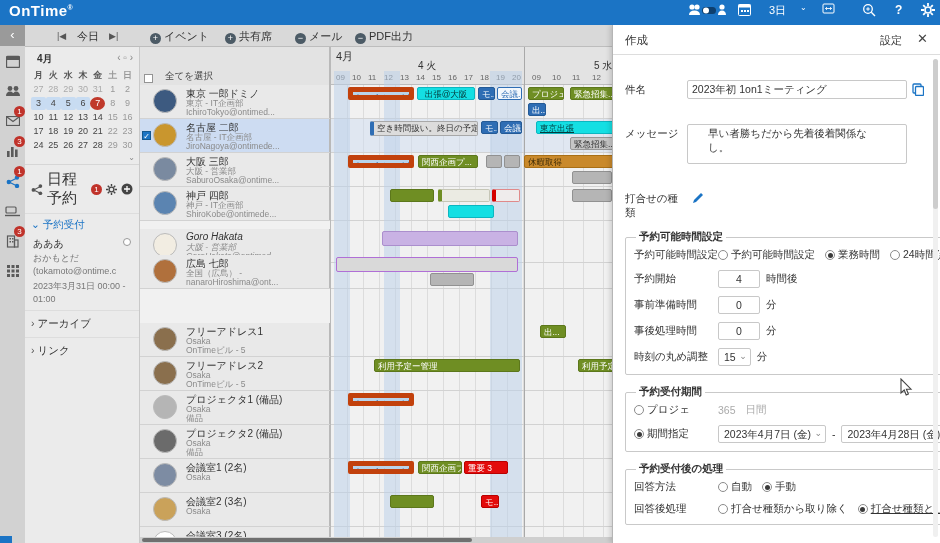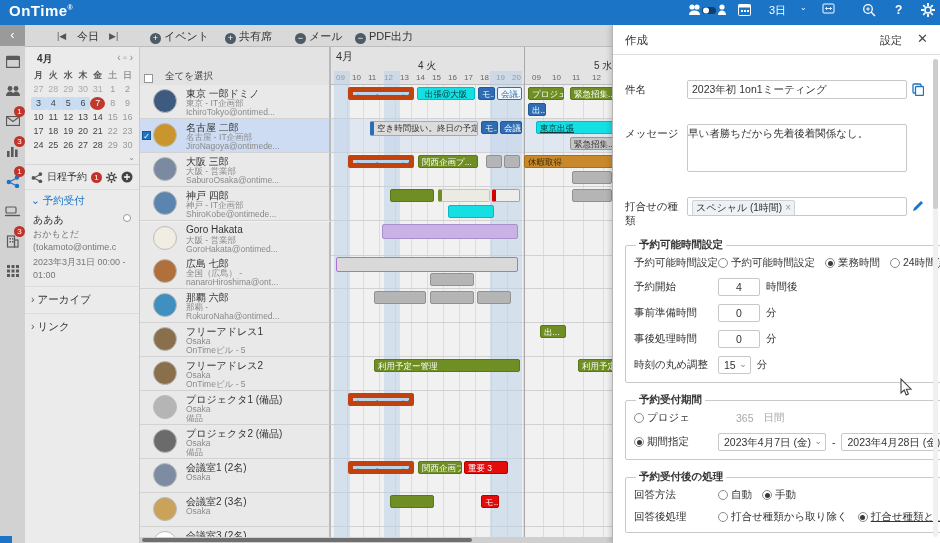--- a/index.html
+++ b/index.html
@@ -32,21 +32,21 @@
   #cal-grid{display:grid;grid-template-columns:repeat(7,1fr);row-gap:1px;text-align:center;font-size:9px}
   #cal-grid .wd{color:#555;font-weight:bold}
   #cal-grid .wd.wk{color:#999}
   .cday{height:13px;line-height:13px;cursor:pointer;border-radius:2px}
   .cday.muted{color:#aaa}
   .cday.wknd{color:#999}
   .cday.sel{background:#c8dcf2}
   .cday.today{background:#c0392b;color:#fff;border-radius:50%}
   #cal-exp{text-align:right;color:#888;font-size:8px;padding:1px 4px 2px 0;border-bottom:1px solid #d6d6d6}
   .sb-row{display:flex;align-items:center;gap:4px;padding:5px 6px;border-bottom:1px solid #ddd;cursor:pointer}
-  .sb-row .lbl{flex:1;font-size:10px;color:#333}
+  .sb-row .lbl{flex:1;font-size:15px;color:#333}
   .sb-sec{padding:4px 6px;color:#1b74c5;font-size:10.5px;cursor:pointer}
   .sb-item{padding:1px 8px;color:#333;font-size:10px;line-height:13px}
   .sb-sub{color:#777;font-size:9px}
   .sb-caret{color:#555}
   .sb-link{padding:6px 6px;border-top:1px solid #ddd;color:#333;font-size:10.5px;cursor:pointer}
   .radio-s{width:8px;height:8px;border:1px solid #999;border-radius:50%;background:#fff;display:inline-block}
 
   
   #sched{position:absolute;left:140px;top:47px;width:800px;height:496px;background:#f1f1f1;overflow:hidden}
   #shead{position:absolute;left:0;top:0;width:800px;height:38px;background:#e3e3e3;border-bottom:1px solid #bdbdbd}
@@ -94,21 +94,21 @@
 
   
   #panel{position:absolute;left:612px;top:25px;width:328px;height:518px;background:#fff;border-left:1px solid #b5b5b5;box-shadow:-2px 0 5px rgba(0,0,0,.15);z-index:30;font-size:10.5px;color:#333}
   #p-head{position:relative;height:30px;border-bottom:1px solid #ddd}
   #p-title{position:absolute;left:12px;top:8px;font-size:11.5px;color:#333}
   #p-settings{position:absolute;right:38px;top:8px;font-size:11px;color:#333;cursor:pointer}
   #p-close{position:absolute;right:12px;top:6px;font-size:13px;color:#444;cursor:pointer}
   .p-row{position:relative;margin:25px 12px 0 12px;display:flex;align-items:flex-start}
   .p-lab{width:62px;padding-top:3px;color:#333;flex:none}
   .p-inp{flex:1;height:19px;border:1px solid #c8c8c8;border-radius:2px;padding:2px 4px;font-size:10.5px;color:#333;background:#fff;white-space:nowrap;overflow:hidden}
-  .p-ta{flex:1;height:48px;border:1px solid #c8c8c8;border-radius:2px;padding:2px 0;background:#fff}
+  .p-ta{flex:1;height:40px;border:1px solid #c8c8c8;border-radius:2px;padding:2px 20px;background:#fff}
   .p-ico{width:16px;flex:none;margin-left:5px;padding-top:3px;color:#1b74c5;cursor:pointer;font-size:11px}
   .tag{display:inline-block;background:#eef1f5;border:1px solid #ccd2d8;border-radius:2px;padding:0 3px;font-size:10px;color:#333}
   .tag .x{color:#999;margin-left:3px}
   fieldset{border:1px solid #c9c9c9;border-radius:2px;margin:10px 12px 0 12px;padding:2px 8px 8px 8px}
   legend{font-size:10.5px;font-weight:bold;color:#333;padding:0 3px;margin-left:2px}
   .f-row{display:flex;align-items:center;margin-top:8px}
   .f-lab{width:84px;flex:none;color:#333}
   .radio{width:10px;height:10px;border:1px solid #8b8b8b;border-radius:50%;background:#fff;display:inline-block;vertical-align:-2px;margin-right:3px;flex:none}
   .radio.on::after{content:"";display:block;width:5px;height:5px;border-radius:50%;background:#3a3a3a;margin:1.5px auto}
   .ropt{margin-right:10px;white-space:nowrap;cursor:pointer}
@@ -425,49 +425,38 @@
           <div class="ntxt">神戸 四郎</div>
           <div class="otxt">神戸 - IT企画部</div>
           <div class="mtxt">ShiroKobe@ontimede...</div>
         </div>
         <div class="ev greenSolid" style="left: 250px; width: 44px; top: 2px;"></div>
         <div class="ev greenEdge" style="left: 298px; width: 52px; top: 2px;"></div>
         <div class="ev redEdge" style="left: 352px; width: 28px; top: 2px;"></div>
         <div class="ev cyan" style="left: 308px; width: 46px; top: 18px;"></div>
         <div class="ev gray" style="left: 432px; width: 40px; top: 2px;"></div>
       </div>
-      <div class="srow" style="top: 137px;">
+      <div class="srow" style="top: 144px; font-style: italic;">
         <div class="ncell">
           <div class="avatar" style="background: rgb(242, 237, 226);"></div>
           <div class="ntxt">Goro Hakata</div>
           <div class="otxt">大阪 - 営業部</div>
           <div class="mtxt">GoroHakata@ontimed...</div>
         </div>
         <div class="ev purple" style="left: 242px; width: 136px; top: 2px;"></div>
       </div>
       <div class="srow" style="top: 170px;">
         <div class="ncell">
           <div class="avatar" style="background: rgb(176, 112, 60);"></div>
           <div class="ntxt">広島 七郎</div>
           <div class="otxt">全国（広島） -</div>
           <div class="mtxt">nanaroHiroshima@ont...</div>
         </div>
         <div class="ev grayBarPurple" style="left: 196px; width: 182px; top: 2px;"></div>
         <div class="ev gray" style="left: 290px; width: 44px; top: 18px;"></div>
-      </div>
-      <div class="srow" style="top: 204px;">
-        <div class="ncell">
-          <div class="avatar" style="background: rgb(63, 143, 191);"></div>
-          <div class="ntxt">那覇 六郎</div>
-          <div class="otxt">那覇 -</div>
-          <div class="mtxt">RokuroNaha@ontimed...</div>
-        </div>
-        <div class="ev gray" style="left: 234px; width: 52px; top: 2px;"></div>
-        <div class="ev gray" style="left: 290px; width: 44px; top: 2px;"></div>
-        <div class="ev gray" style="left: 337px; width: 34px; top: 2px;"></div>
       </div>
       <div class="srow" style="top: 238px;">
         <div class="ncell">
           <div class="avatar" style="background: rgb(138, 111, 77);"></div>
           <div class="ntxt">フリーアドレス1</div>
           <div class="otxt">Osaka</div>
           <div class="mtxt">OnTimeビル - 5</div>
         </div>
         <div class="ev green" style="left: 400px; width: 26px; top: 2px;">出...</div>
       </div>
@@ -557,21 +546,20 @@
   </div>
 
   <div class="p-row">
     <span class="p-lab">メッセージ</span>
     <span class="p-ta">早い者勝ちだから先着後着関係なし。</span>
     <span class="p-ico"></span>
   </div>
 
   <div class="p-row">
     <span class="p-lab">打合せの種類</span>
-    <span class="p-inp"><span class="tag"><span>スペシャル (1時間)</span><span class="x">×</span></span></span>
     <span class="p-ico">
       <svg width="12" height="12" viewBox="0 0 12 12">
           <path d="M1 11l1-3 7-7 2 2-7 7z" fill="#1b74c5"></path>
         </svg>
     </span>
   </div>
 
   <fieldset>
     <legend>予約可能時間設定</legend>
     <div class="f-row" style="margin-top:2px">
@@ -601,21 +589,21 @@
       <span class="f-lab">時刻の丸め調整</span>
       <span class="selbox">15</span>
       <span>分</span>
     </div>
   </fieldset>
 
   <fieldset>
     <legend>予約受付期間</legend>
     <div class="f-row" style="margin-top:2px">
       <span class="f-lab"><span class="radio" id="r-repeat"></span><span>プロジェ</span></span>
-      <span class="dim" style="margin-left:18px">365</span>
+      <span class="dim" style="">365</span>
       <span class="dim" style="margin-left:10px">日間</span>
     </div>
     <div class="f-row">
       <span class="f-lab"><span class="radio on" id="r-range"></span><span>期間指定</span></span>
       <span class="selbox">2023年4月7日 (金)</span>
       <span style="margin-right:6px">-</span>
       <span class="selbox">2023年4月28日 (金)</span>
     </div>
   </fieldset>
 

